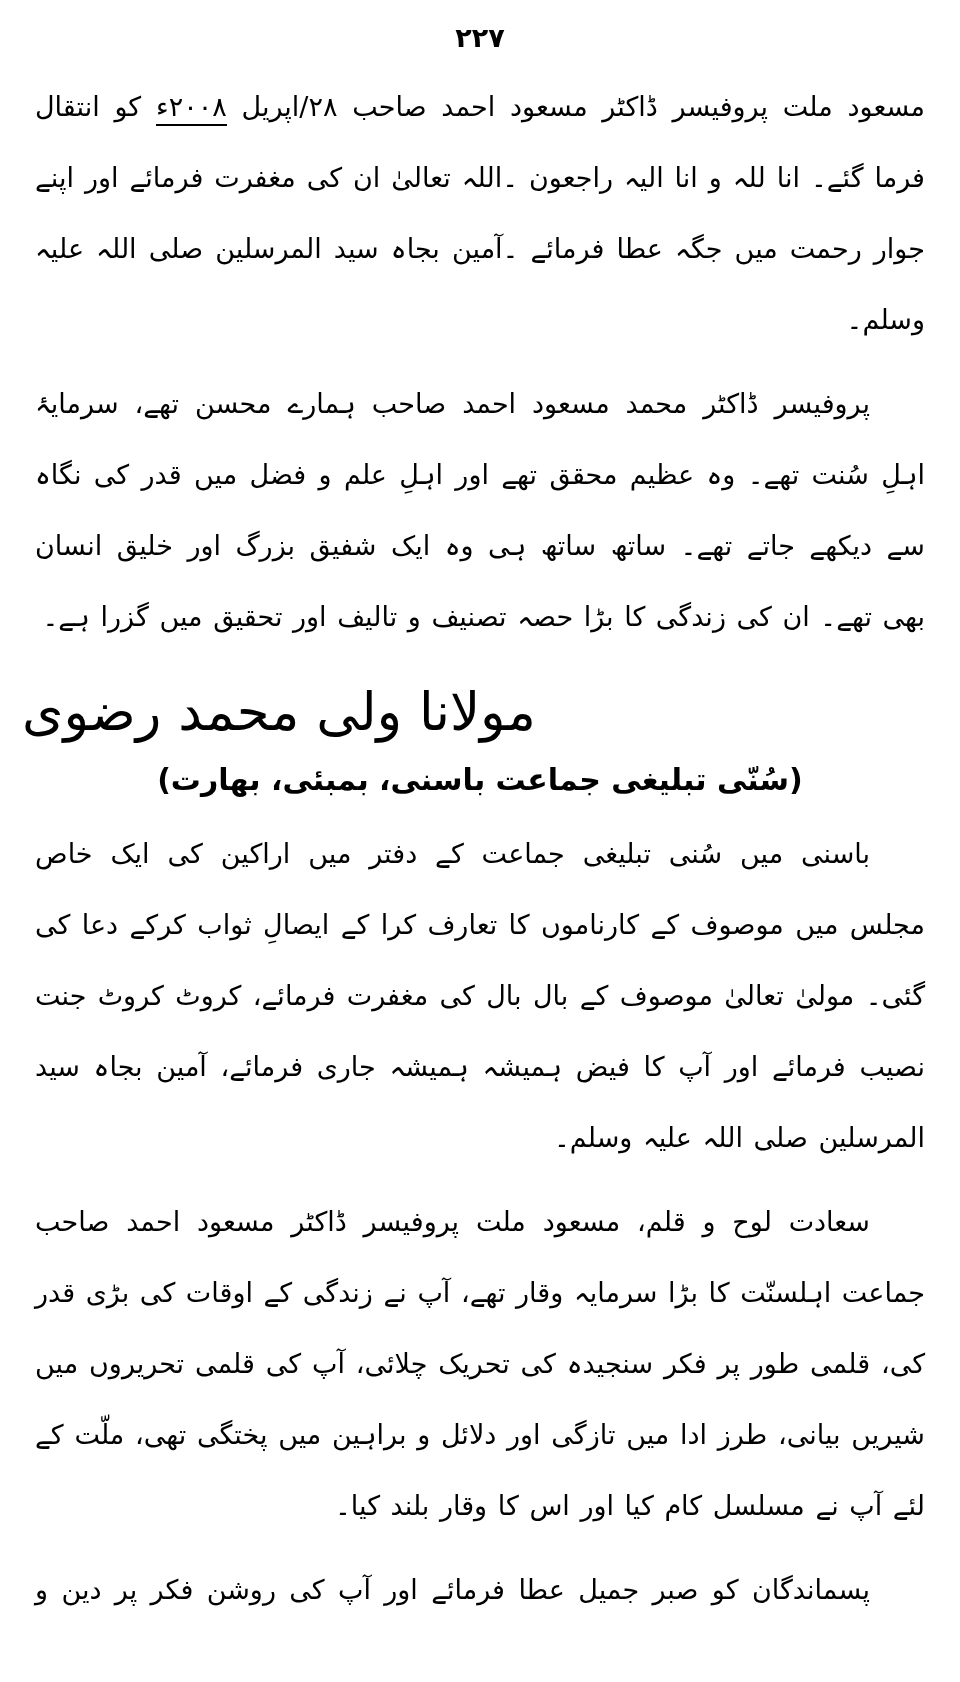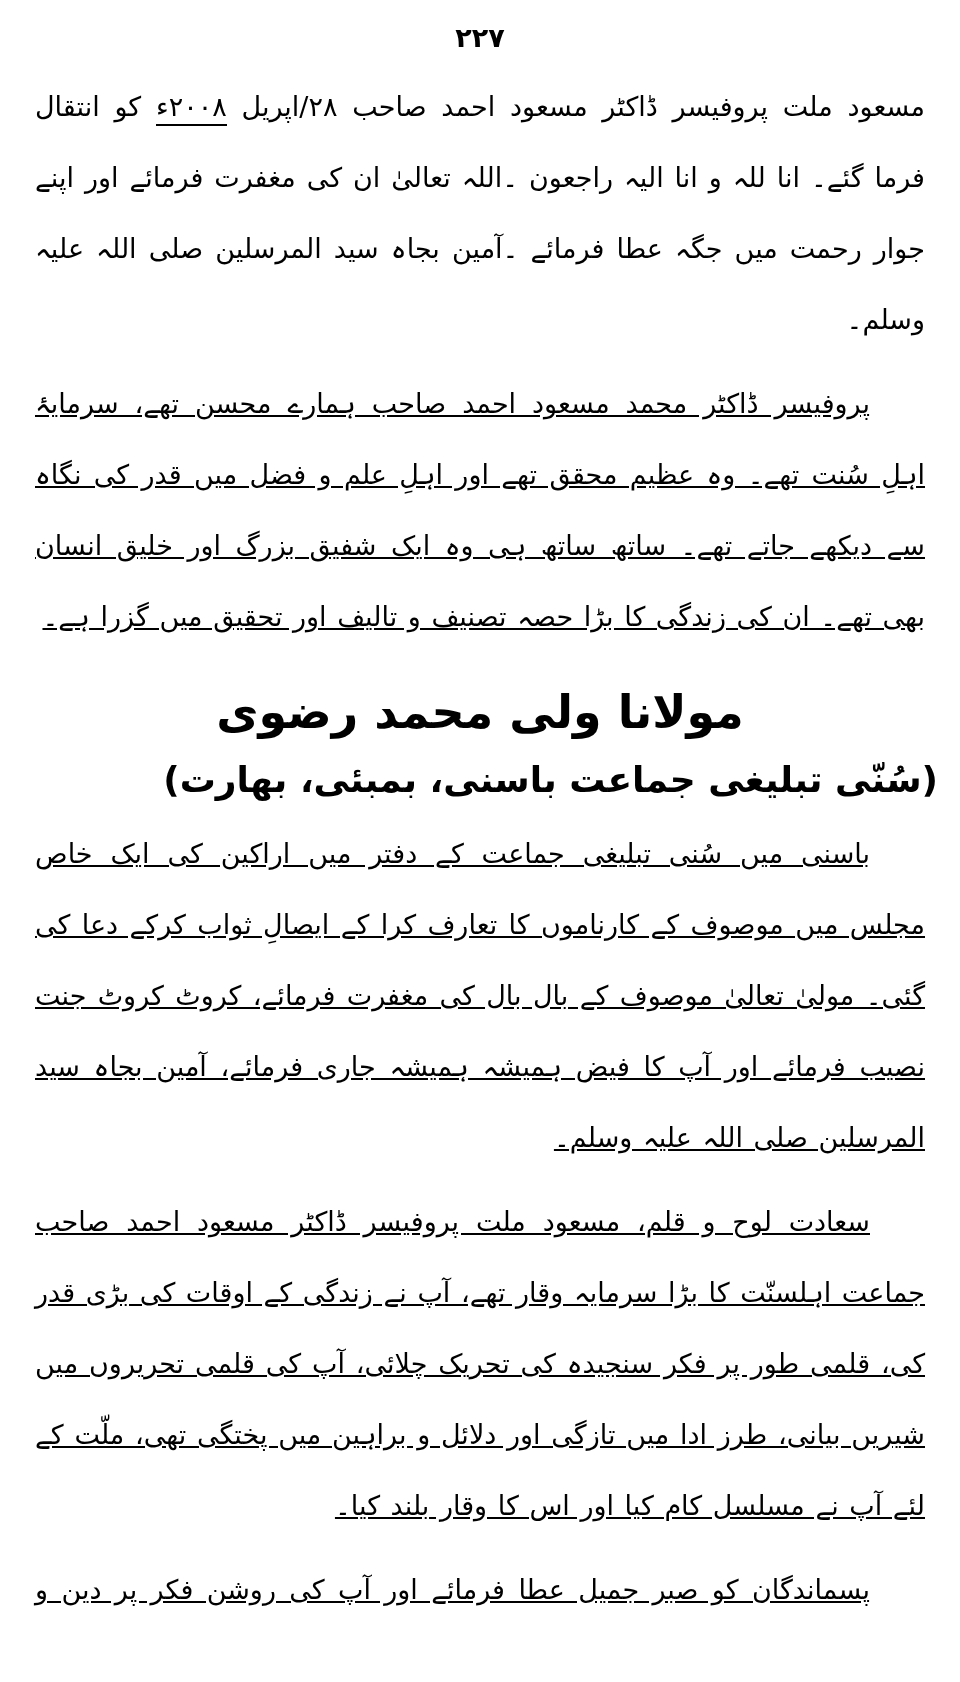--- a/index.html
+++ b/index.html
@@ -28,38 +28,38 @@
   .body-par {
     direction: rtl;
     unicode-bidi: embed;
     text-align: justify;
     text-align-last: right;
     font-size: 27px;
     line-height: 71px;
     margin: 13px;
     word-spacing: 2px;
   }
-  .body-par.indent { text-indent: 55px; text-decoration: underline; }
+  .body-par.indent { text-indent: 55px; }
   .year {
     border-bottom: 2px solid #000;
     padding-bottom: 2px;
     white-space: nowrap;
   }
   .heading {
     direction: rtl;
-    text-align: center;
-    font-size: 46px;
-    font-weight: bold;
+    text-align: left;
+    font-size: 53px;
+    font-weight: normal;
     margin: 30px 0 14px 0;
     line-height: 60px;
   }
   .subheading {
     direction: rtl;
-    text-align: right;
-    font-size: 36px;
+    text-align: center;
+    font-size: 30px;
     font-weight: bold;
     margin: 0 0 14px 0;
     line-height: 48px;
   }
   .footnote-ref {
     font-size: 27px;
     border-bottom: 2px solid #f9a8d4;
     padding-bottom: 1px;
     margin-right: 4px;
     white-space: nowrap;

